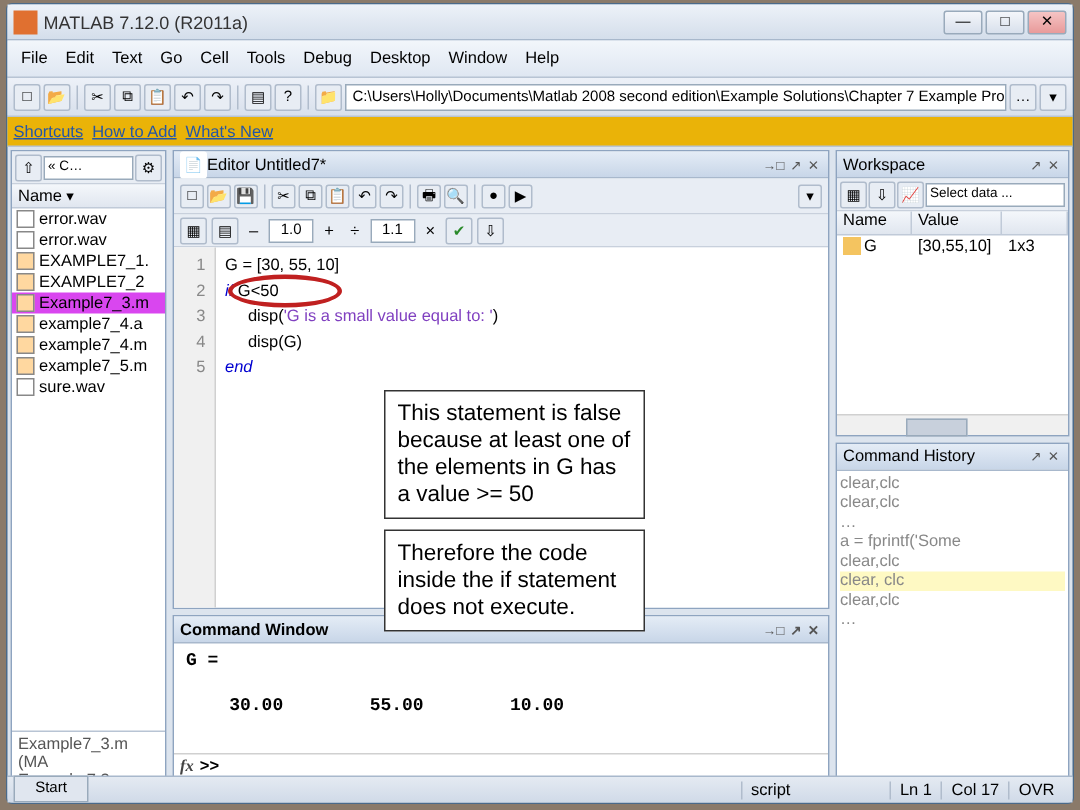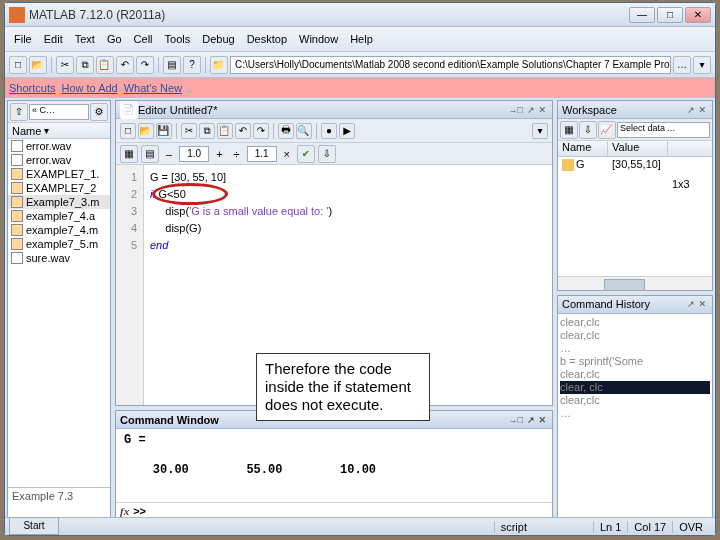--- a/index.html
+++ b/index.html
@@ -9,35 +9,35 @@
 .titleicon{width:16px;height:16px;background:#e07030;margin-right:4px;}
 .titletext{flex:1;font-size:12px;color:#333;}
 .winbtns{display:flex;gap:2px;}
 .winbtn{width:26px;height:16px;background:linear-gradient(#f4f6fa,#d8e0ec);border:1px solid #9ab;border-radius:2px;text-align:center;line-height:13px;font-size:10px;cursor:pointer;}
 .winbtn.close{background:linear-gradient(#f5c4c4,#e89a9a);}
 .menubar{height:20px;background:linear-gradient(#f2f6fb,#dfe7f2);display:flex;align-items:center;padding:12px 4px;border-bottom:1px solid #b8c4d4;gap:2px;}
 .menuitem{padding:2px 5px;cursor:pointer;font-size:11px;}
 .toolbar{height:26px;background:linear-gradient(#edf1f8,#d8e0ec);display:flex;align-items:center;padding:2px 4px;border-bottom:1px solid #b8c4d4;gap:2px;}
 .tbtn{width:18px;height:18px;background:#e8edf4;border:1px solid #b0bccc;border-radius:2px;cursor:pointer;display:inline-flex;align-items:center;justify-content:center;font-size:10px;}
 .tpath{flex:1;height:18px;background:#fff;border:1px solid #9ab;padding:2px 4px;font-size:10px;overflow:hidden;white-space:nowrap;}
-.shortcutbar{height:20px;background:#fca5a5;display:flex;align-items:center;padding:0 4px;border-bottom:1px solid #b8c4d4;gap:6px;font-size:10px;}
+.shortcutbar{height:20px;background:#eab308;display:flex;align-items:center;padding:0 4px;border-bottom:1px solid #b8c4d4;gap:6px;font-size:10px;}
 .shortcutbar a{color:#2456a8;text-decoration:underline;cursor:pointer;}
 .mainarea{display:flex;height:calc(100% - 108px);}
 .panel{background:#fff;border:1px solid #8ea4c0;margin:2px;display:flex;flex-direction:column;}
 .panetitle{height:18px;background:linear-gradient(#e4ecf6,#c8d6e8);display:flex;align-items:center;padding:0 4px;font-size:10px;border-bottom:1px solid #a8b8cc;}
 .panetitle .pt{flex:1;}
 .panectl{font-size:9px;color:#555;cursor:pointer;padding:0 2px;}
 .leftcol{width:108px;display:flex;flex-direction:column;}
 .leftcol .panel{flex:1;}
 .ptoolbar{height:22px;background:#e8edf4;border-bottom:1px solid #c8d0dc;display:flex;align-items:center;padding:2px;gap:1px;}
 .psel{height:16px;background:#fff;border:1px solid #9ab;font-size:9px;padding:0 2px;flex:1;min-width:0;}
 .colhead{height:16px;background:linear-gradient(#f4f7fb,#e0e6ef);border-bottom:1px solid #c0cad8;display:flex;align-items:center;padding:0 4px;font-size:10px;}
 .filelist{flex:1;overflow:hidden;font-size:10px;}
 .frow{display:flex;align-items:center;padding:1px 3px;gap:3px;cursor:pointer;}
-.frow.sel{background:#e5e5e5;}
+.frow.sel{background:#d946ef;}
 .ficon{width:12px;height:12px;background:#fff;border:1px solid #888;flex-shrink:0;}
 .ficon.m{background:#ffd8a0;}
 .midcol{flex:1;display:flex;flex-direction:column;min-width:0;}
 .editor{flex:1;}
 .edtoolbar{height:24px;background:#e8edf4;border-bottom:1px solid #c8d0dc;display:flex;align-items:center;padding:2px 4px;gap:2px;overflow:hidden;}
 .edtoolbar .tbtn{width:16px;height:16px;}
 .edtoolbar2{height:22px;background:#e8edf4;border-bottom:1px solid #c8d0dc;display:flex;align-items:center;padding:2px 4px;gap:3px;}
 .numbox{width:30px;height:16px;background:#fff;border:1px solid #9ab;text-align:center;font-size:10px;}
 .codearea{flex:1;display:flex;background:#fff;position:relative;font-family:"Courier New",monospace;font-size:12px;}
 .gutter{width:28px;background:#f0f0f0;border-right:1px solid #d0d0d0;text-align:right;padding:4px 6px 0 0;color:#888;line-height:17px;}
@@ -51,26 +51,26 @@
 .prompt{display:flex;align-items:center;padding:2px 4px;border-top:1px solid #d0d0d0;text-align:center;}
 .fx{font-style:italic;font-family:serif;color:#444;margin-right:4px;}
 .detailpanel{border-top:1px solid #b8c4d4;background:#fff;font-size:10px;padding:2px 4px;color:#555;height:32px;}
 .rightcol{width:160px;display:flex;flex-direction:column;}
 .workspace{flex:0 0 45%;}
 .wsgrid{flex:1;display:flex;flex-direction:column;}
 .wshead{display:flex;height:16px;background:linear-gradient(#f4f7fb,#e0e6ef);border-bottom:1px solid #c0cad8;font-size:10px;}
 .wshead>div{padding:0 4px;border-right:1px solid #c0cad8;}
 .wsrow{display:flex;font-size:10px;padding:1px 0;}
 .wsrow>div{padding:0 4px;}
-.wc1{width:50px;}.wc2{width:60px;}.wc3{flex:1;margin-top:20px;}
+.wc1{width:50px;}.wc2{width:60px;}.wc3{flex:1;}
 .varicon{display:inline-block;width:12px;height:12px;background:#f4c460;margin-right:2px;vertical-align:middle;}
 .cmdhist{flex:1;}
 .histlist{flex:1;font-family:"Courier New",monospace;font-size:10px;padding:2px;overflow:hidden;line-height:13px;}
 .histlist .dash{color:#888;}
-.histlist .sel{background:#0f172a;}
+.histlist .sel{background:#fef9c3;}
 .statusbar{position:absolute;left:0;right:0;bottom:0;height:18px;background:linear-gradient(#e4eaf2,#d0dae8);display:flex;align-items:center;padding:0 6px;font-size:10px;border-top:1px solid #a8b8cc;}
 .statusbar .ss{padding:0 6px;border-left:1px solid #b0bccc;}
 .spacer{flex:1;}
 .startbtn{position:absolute;left:4px;bottom:0;width:50px;height:18px;background:#e0e6ef;border:1px solid #9ab;text-align:center;line-height:16px;font-size:10px;cursor:pointer;}
 .sep{width:1px;height:16px;background:#b0bccc;margin:0 2px;}
 .scrollhint{height:14px;background:#f0f0f0;border-top:1px solid #d0d0d0;position:relative;}
 .scrollhint::before{content:"";position:absolute;left:30%;width:25%;height:10px;top:2px;background:#c8d0dc;border:1px solid #9ab;}
 </style>
 </head>
 <body>
@@ -169,20 +169,21 @@
           <div class="frow">
               <span class="ficon m"></span>
               <span>example7_5.m</span>
             </div>
           <div class="frow">
               <span class="ficon"></span>
               <span>sure.wav</span>
             </div>
         </div>
         <div class="detailpanel">
+          <div>Example7_3.m  (MA</div>
           <div>Example 7.3</div>
         </div>
       </div>
     </div>
 
     <div class="midcol">
       <div class="panel editor">
         <div class="panetitle">
           <span class="tbtn" style="border:none;background:#fff;">📄</span>
           <span class="pt">Editor  Untitled7*</span>
@@ -228,20 +229,21 @@
             <div>3</div>
             <div>4</div>
             <div>5</div>
           </div>
           <div class="codetext"><span>G = [30, 55, 10]</span>
 <span class="kw">if</span><span> G&lt;50</span>
 <span>     disp(</span><span class="str">'G is a small value equal to: '</span><span>)</span>
 <span>     disp(G)</span>
 <span class="kw">end</span></div>
           <div class="circle"></div>
+          <div class="commentbox" style="left:140px;top:95px;">This statement is false because at least one of the elements in G has a value &gt;= 50</div>
           <div class="commentbox" style="left:140px;top:188px;">Therefore the code inside the if statement does not execute.</div>
         </div>
       </div>
 
       <div class="panel cmdwin">
         <div class="panetitle">
           <span class="pt">Command Window</span>
           <span class="panectl">→□</span>
           <span class="panectl">↗</span>
           <span class="panectl">✕</span>
@@ -288,21 +290,21 @@
       <div class="panel cmdhist">
         <div class="panetitle">
           <span class="pt">Command History</span>
           <span class="panectl">↗</span>
           <span class="panectl">✕</span>
         </div>
         <div class="histlist">
           <div class="dash">clear,clc</div>
           <div class="dash">clear,clc</div>
           <div class="dash">…</div>
-          <div class="dash">b = sprintf('Some</div>
+          <div class="dash">a = fprintf('Some</div>
           <div class="dash">clear,clc</div>
           <div class="dash sel">clear, clc</div>
           <div class="dash">clear,clc</div>
           <div class="dash">…</div>
         </div>
       </div>
     </div>
 
   </div>
 

